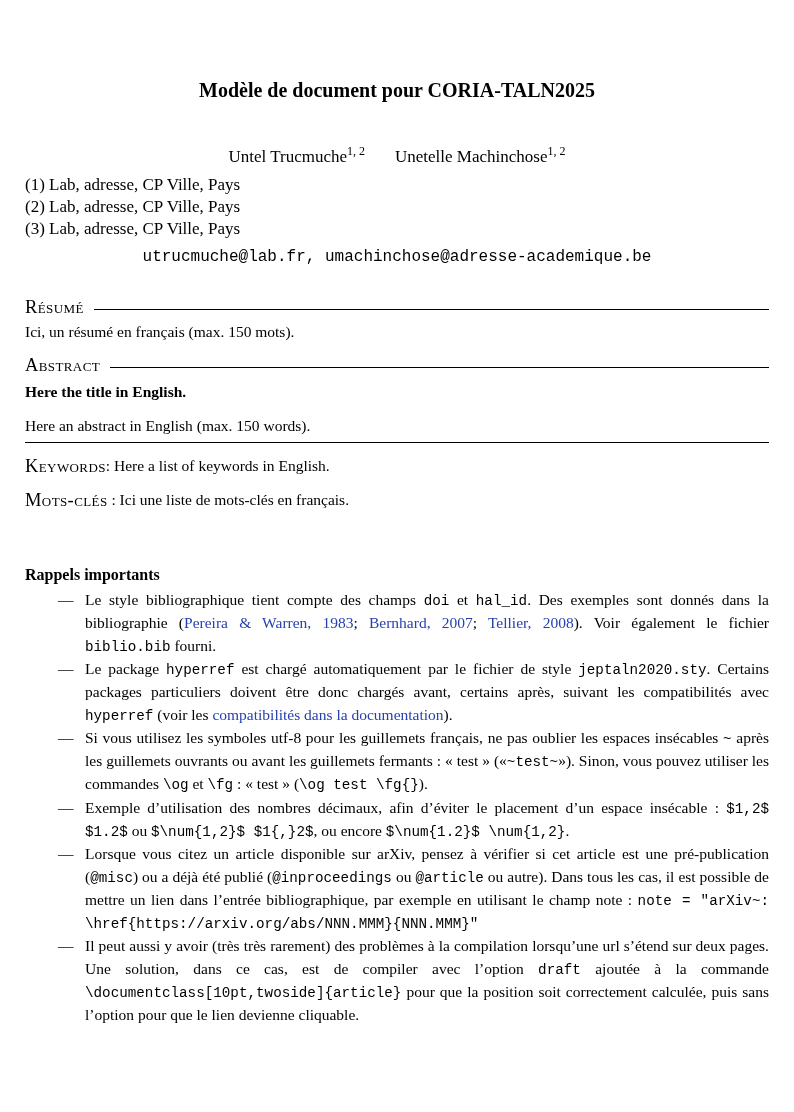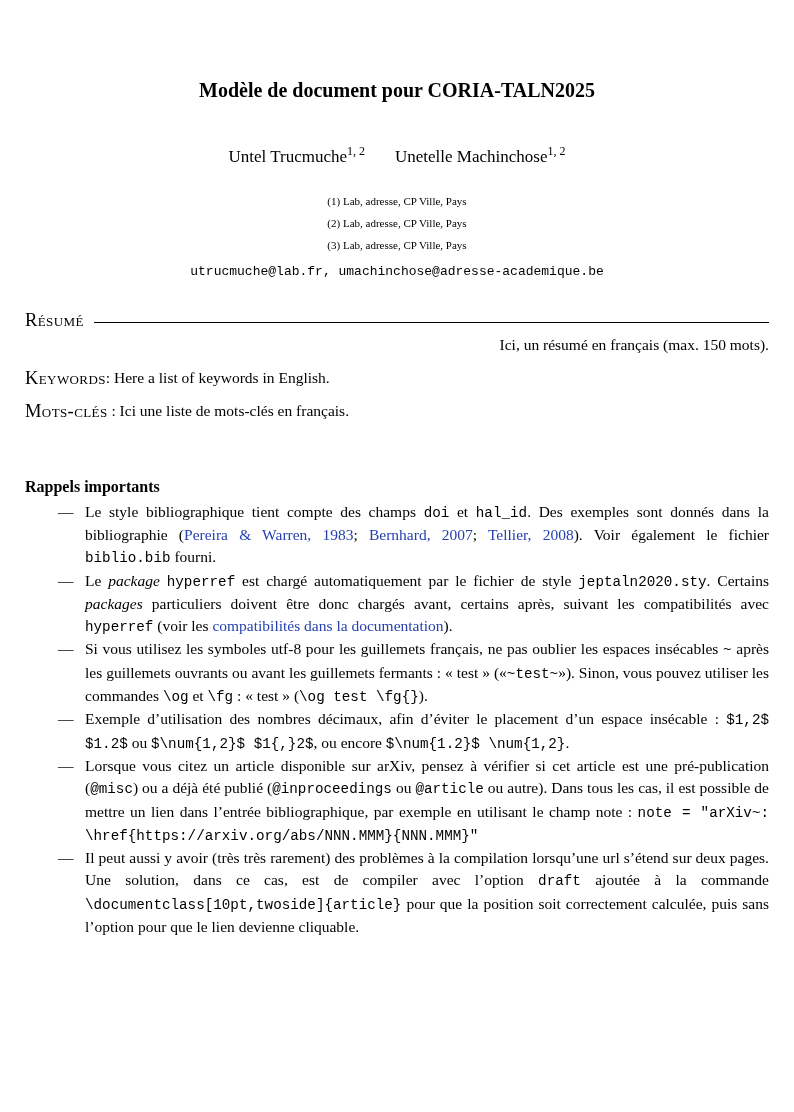--- a/index.html
+++ b/index.html
@@ -10,47 +10,47 @@
     color:#000; font-size:15.5px;
   }
   .page { padding:78px 25px 0 25px; }
 
   .title { font-size:20px; font-weight:bold; text-align:center; line-height:1.2; }
 
   .authors { text-align:center; margin-top:42px; font-size:17px; }
   .author + .author { margin-left:30px; }
   .author sup { font-size:12px; }
 
-  .affiliations { text-align:center; font-size:11px; margin-top:23px; line-height:22px; }
-  .emails { text-align:center; font-family:"Liberation Mono", monospace; font-size:13px; margin-top:8px; }
+  .affiliations { font-size:17px; margin-top:7px; line-height:22px; }
+  .emails { text-align:center; font-family:"Liberation Mono", monospace; font-size:16px; margin-top:8px; }
 
   .sec-head { display:flex; align-items:flex-start;text-align:center; }
   .sc { font-variant:small-caps; font-size:18.5px; letter-spacing:0.4px; line-height:1.1; }
   .rule { flex:1; border-top:1.4px solid #000; margin-left:10px; margin-top:12px; }
 
   .resume-head { margin-top:31px; }
-  .resume-text { margin-top:4px; line-height:21px;text-align:right; }
+  .resume-text { margin-top:4px; line-height:21px; }
   .abstract-head { margin-top:13px; }
   .abstract-title { font-weight:bold; margin-top:6px; line-height:21px; }
   .abstract-text { margin-top:13px; padding-bottom:6px; border-bottom:1.4px solid #000; line-height:21px; }
 
   .kw-line { margin-top:12px; line-height:21px; }
   .kw-line .sc { vertical-align:-1px; }
 
   .reminders { margin-top:56px; }
   .reminders-heading { font-size:16px; font-weight:bold; margin-bottom:5px; }
   .reminder-item {
     position:relative; padding-left:60px;
     text-align:justify; line-height:22.3px;
   }
   .marker { position:absolute; left:33px; }
 
   .seg-plain { }
   .seg-mono { font-family:"Liberation Mono", monospace; font-size:0.92em; }
-  .seg-italic { font-style:italic; }
+  .seg-italic { }
   .seg-link { color:var(--link-color, #2641af); }
 </style>
 </head>
 <body>
 
 <div class="page">
 
   <h1 class="title">Modèle de document pour CORIA-TALN2025</h1>
 
   <div class="authors">
@@ -66,20 +66,28 @@
   <div class="emails">utrucmuche@lab.fr, umachinchose@adresse-academique.be</div>
 
   <section>
     <div class="sec-head resume-head">
       <span class="sc">Résumé</span>
       <span class="rule"></span>
     </div>
     <p class="resume-text">Ici, un résumé en français (max. 150 mots).</p>
   </section>
 
+  <section>
+    <div class="sec-head abstract-head">
+      <span class="sc">Abstract</span>
+      <span class="rule"></span>
+    </div>
+    <p class="abstract-title">Here the title in English.</p>
+    <p class="abstract-text">Here an abstract in English (max. 150 words).</p>
+  </section>
 
   <p class="kw-line"><span class="sc">Keywords</span><span>: Here a list of keywords in English.</span></p>
 
   <p class="kw-line"><span class="sc">Mots-clés</span><span> : Ici une liste de mots-clés en français.</span></p>
 
   <div class="reminders">
     <h2 class="reminders-heading">Rappels importants</h2>
 
     <div class="reminder-item">
       <span class="marker">—</span>

